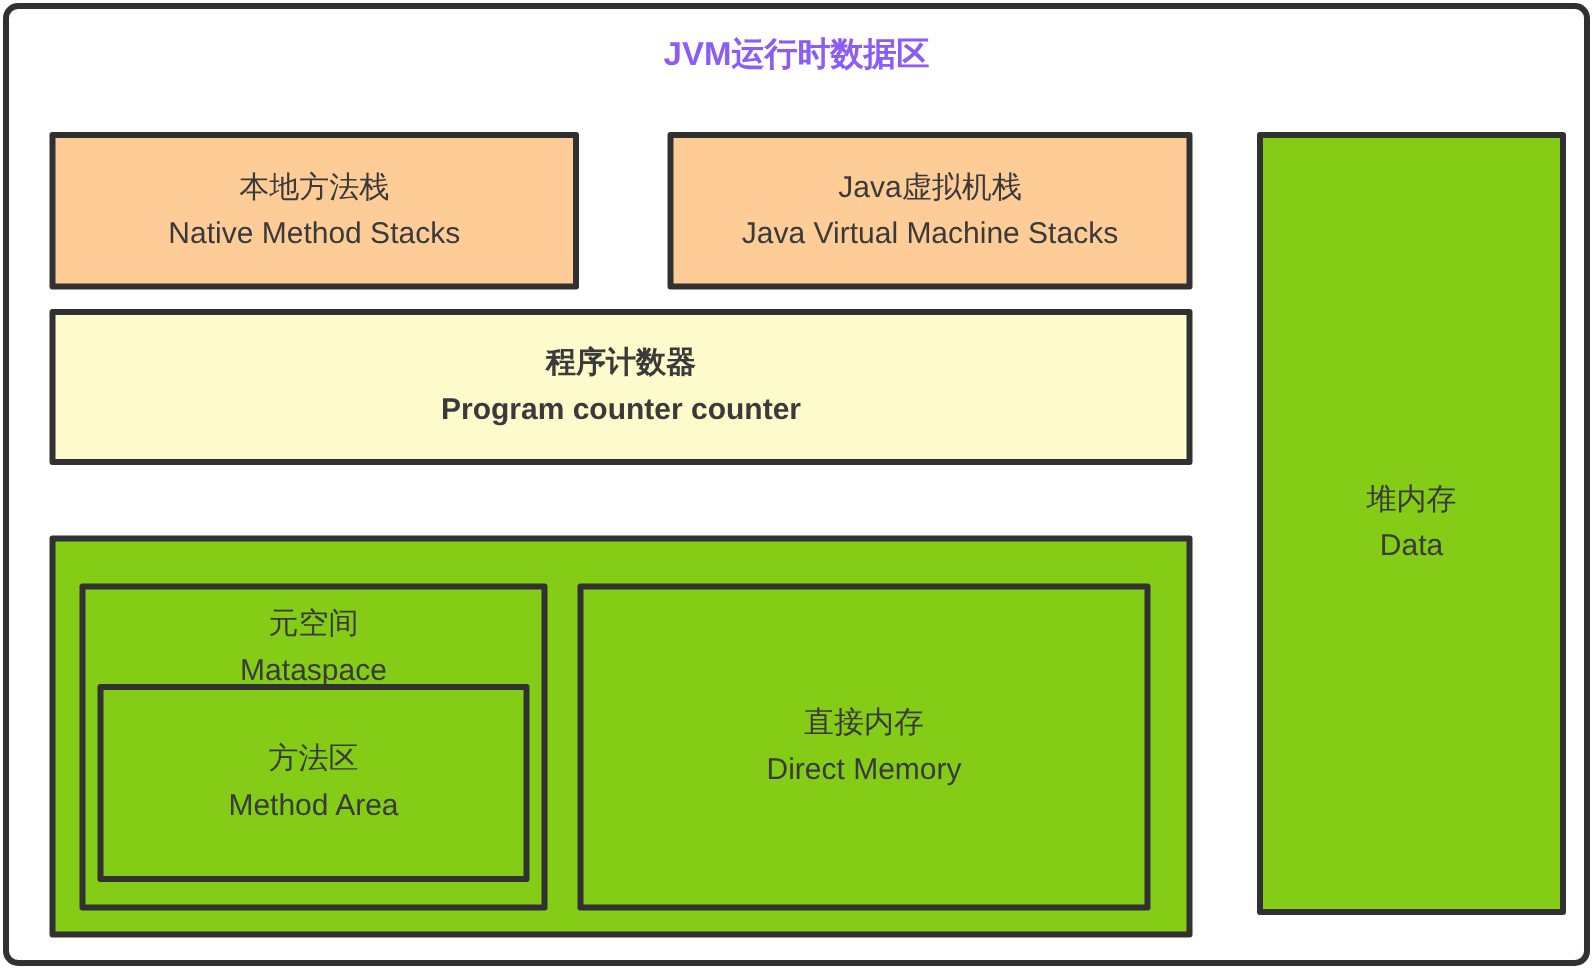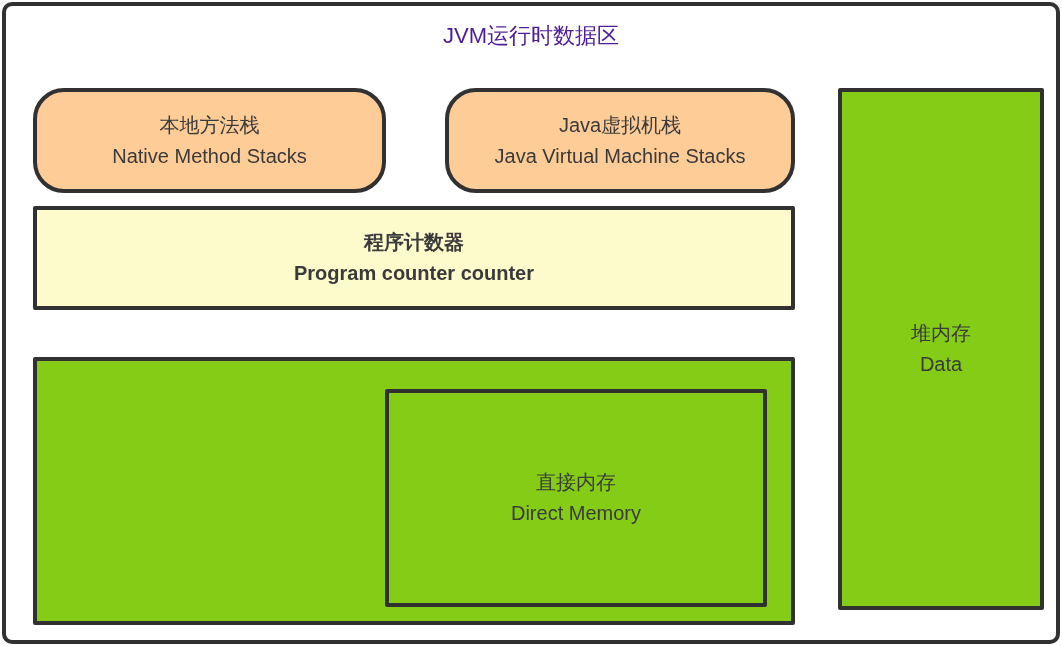--- a/index.html
+++ b/index.html
@@ -23,42 +23,42 @@
     border: 4px solid #313131;
     border-radius: 10px;
     box-sizing: border-box;
   }
   .diagram-title {
     position: absolute;
     left: 0; right: 0;
     top: 20px;
     text-align: center;
     font-size: 22px;
-    font-weight: normal;
-    color: #4c1d95;
+    font-weight: bold;
+    color: #8b5cf6;
     line-height: 1.45;
   }
   .box {
     position: absolute;
     box-sizing: border-box;
     border: 4px solid #313131;
     border-radius: 2px;
     color: #3a3a3a;
     font-size: 20px;
     line-height: 1.55;
     text-align: center;
   }
   .box .label-zh, .box .label-en { display: block; }
   .center-content {
     display: flex;
     flex-direction: column;
     justify-content: center;
     height: 100%;
   }
-  .orange { background: #fecc97; border-radius: 31px; }
+  .orange { background: #fecc97; }
   .yellow { background: #fdfacb; font-weight: bold; }
   .white  { background: #84cc16; }
 
   .box-native   { left: 33px;  top: 88px;  width: 353px; height: 105px; }
   .box-jvmstack { left: 445px; top: 88px;  width: 350px; height: 105px; padding: 0 25px; }
   .box-pc       { left: 33px;  top: 206px; width: 762px; height: 104px; }
   .bottom-container { left: 33px; top: 357px; width: 762px; height: 268px; }
   .box-metaspace {
     position: absolute;
     left: 16px; top: 28px;
@@ -104,20 +104,31 @@
 
   <div class="box yellow box-pc">
     <div class="center-content">
       <span class="label-zh">程序计数器</span>
       <span class="label-en">Program counter counter</span>
     </div>
   </div>
 
   <div class="box white bottom-container">
 
+    <div class="box white box-metaspace">
+      <span class="label-zh">元空间</span>
+      <span class="label-en">Mataspace</span>
+
+      <div class="box white box-method">
+        <div class="center-content">
+          <span class="label-zh">方法区</span>
+          <span class="label-en">Method Area</span>
+        </div>
+      </div>
+    </div>
 
     <div class="box white box-direct">
       <div class="center-content">
         <span class="label-zh">直接内存</span>
         <span class="label-en">Direct Memory</span>
       </div>
     </div>
 
   </div>
 

